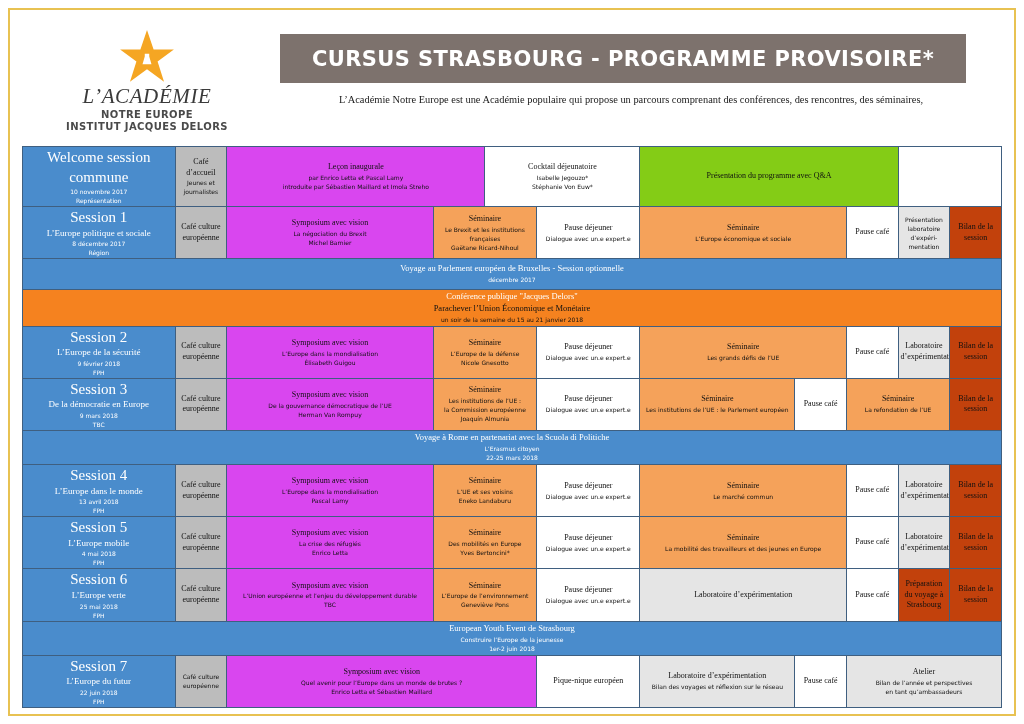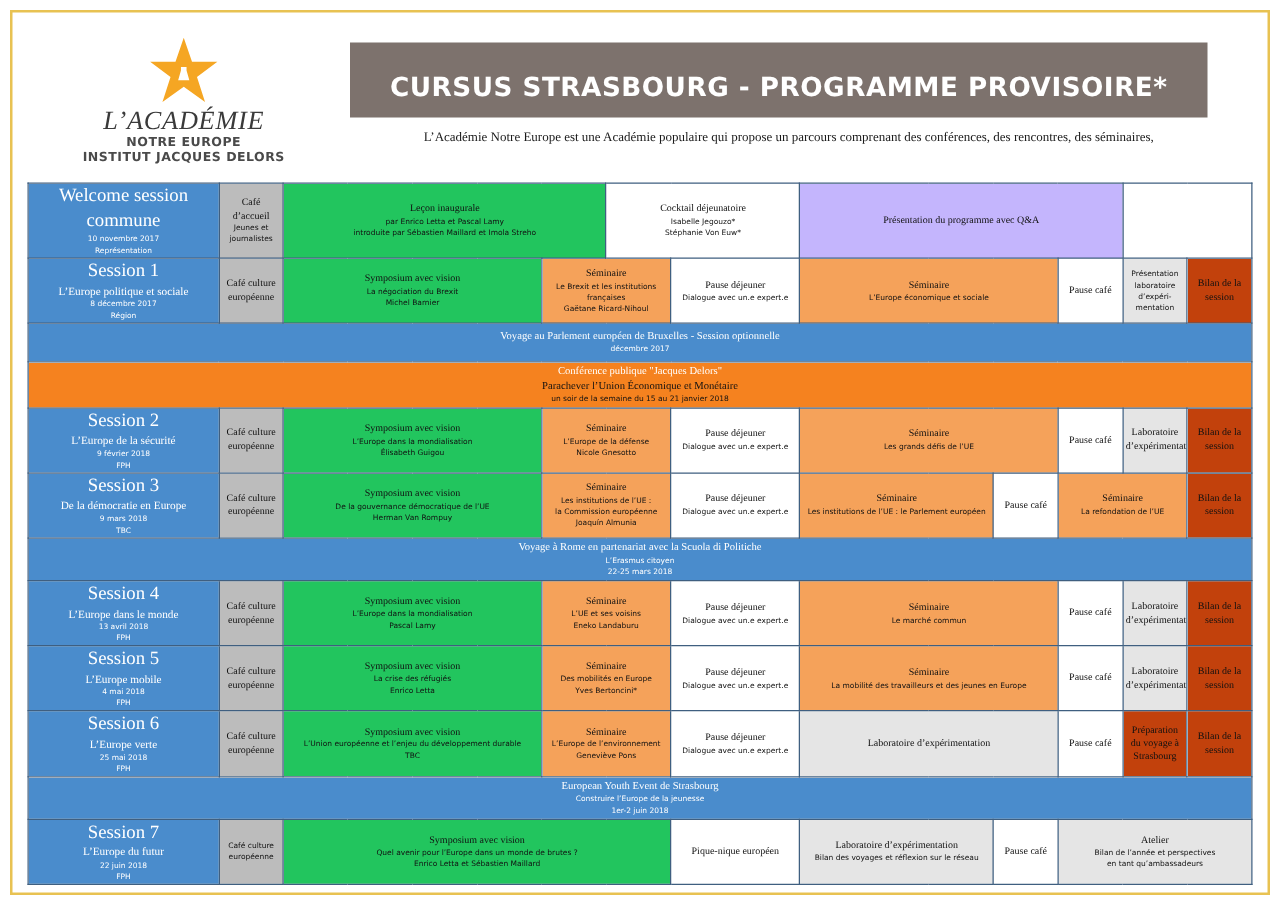--- a/index.html
+++ b/index.html
@@ -62,21 +62,21 @@
 
   .head-right{flex:1;padding-right:8px;}
   .title-bar{
     background:#7d726d;
     color:#ffffff;
     text-align:center;
     font-family:"DejaVu Sans", sans-serif;
     font-weight:bold;
     font-size:21px;
     letter-spacing:.4px;
-    padding:24px 6px 12px 6px;
+    padding:13px 6px 12px 6px;
     margin:8px 28px 0 8px;
   }
   .intro{
     text-align:center;
     font-size:10.4px;
     line-height:1.45;
     color:#1a1a1a;
     margin:9px 12px 0 8px;
   }
 
@@ -99,23 +99,23 @@
   
   .timehead td{
     background:#4a8ccc;
     color:#ffffff;
     font-family:"Liberation Serif", serif;
     font-size:8.5px;
     height:17px;
     border:1px solid #31608f;
   }
   .timehead td.corner{background:#4a8ccc;border-left:none;}
-  .c-lightblue {background:#22c55e;color:#111111;}
+  .c-lightblue {background:#d946ef;color:#111111;}
   .c-grey      {background:#bcbcbc;color:#111111;}
-  .c-darkgrey  {background:#c4b5fd;color:#111111;}
+  .c-darkgrey  {background:#84cc16;color:#111111;}
   .c-brown     {background:#e5e5e5;color:#111111;}
   .c-orange    {background:#f5a25a;color:#111111;}
   .c-white     {background:#ffffff;color:#111111;}
   .c-bluegrey  {background:#c2410c;color:#111111;}
 
   .sesshead{
     background:#4a8ccc;color:#ffffff;
     border:1px solid #31608f;
   }
   .sesshead .l1{font-size:15px;line-height:1.3;}

